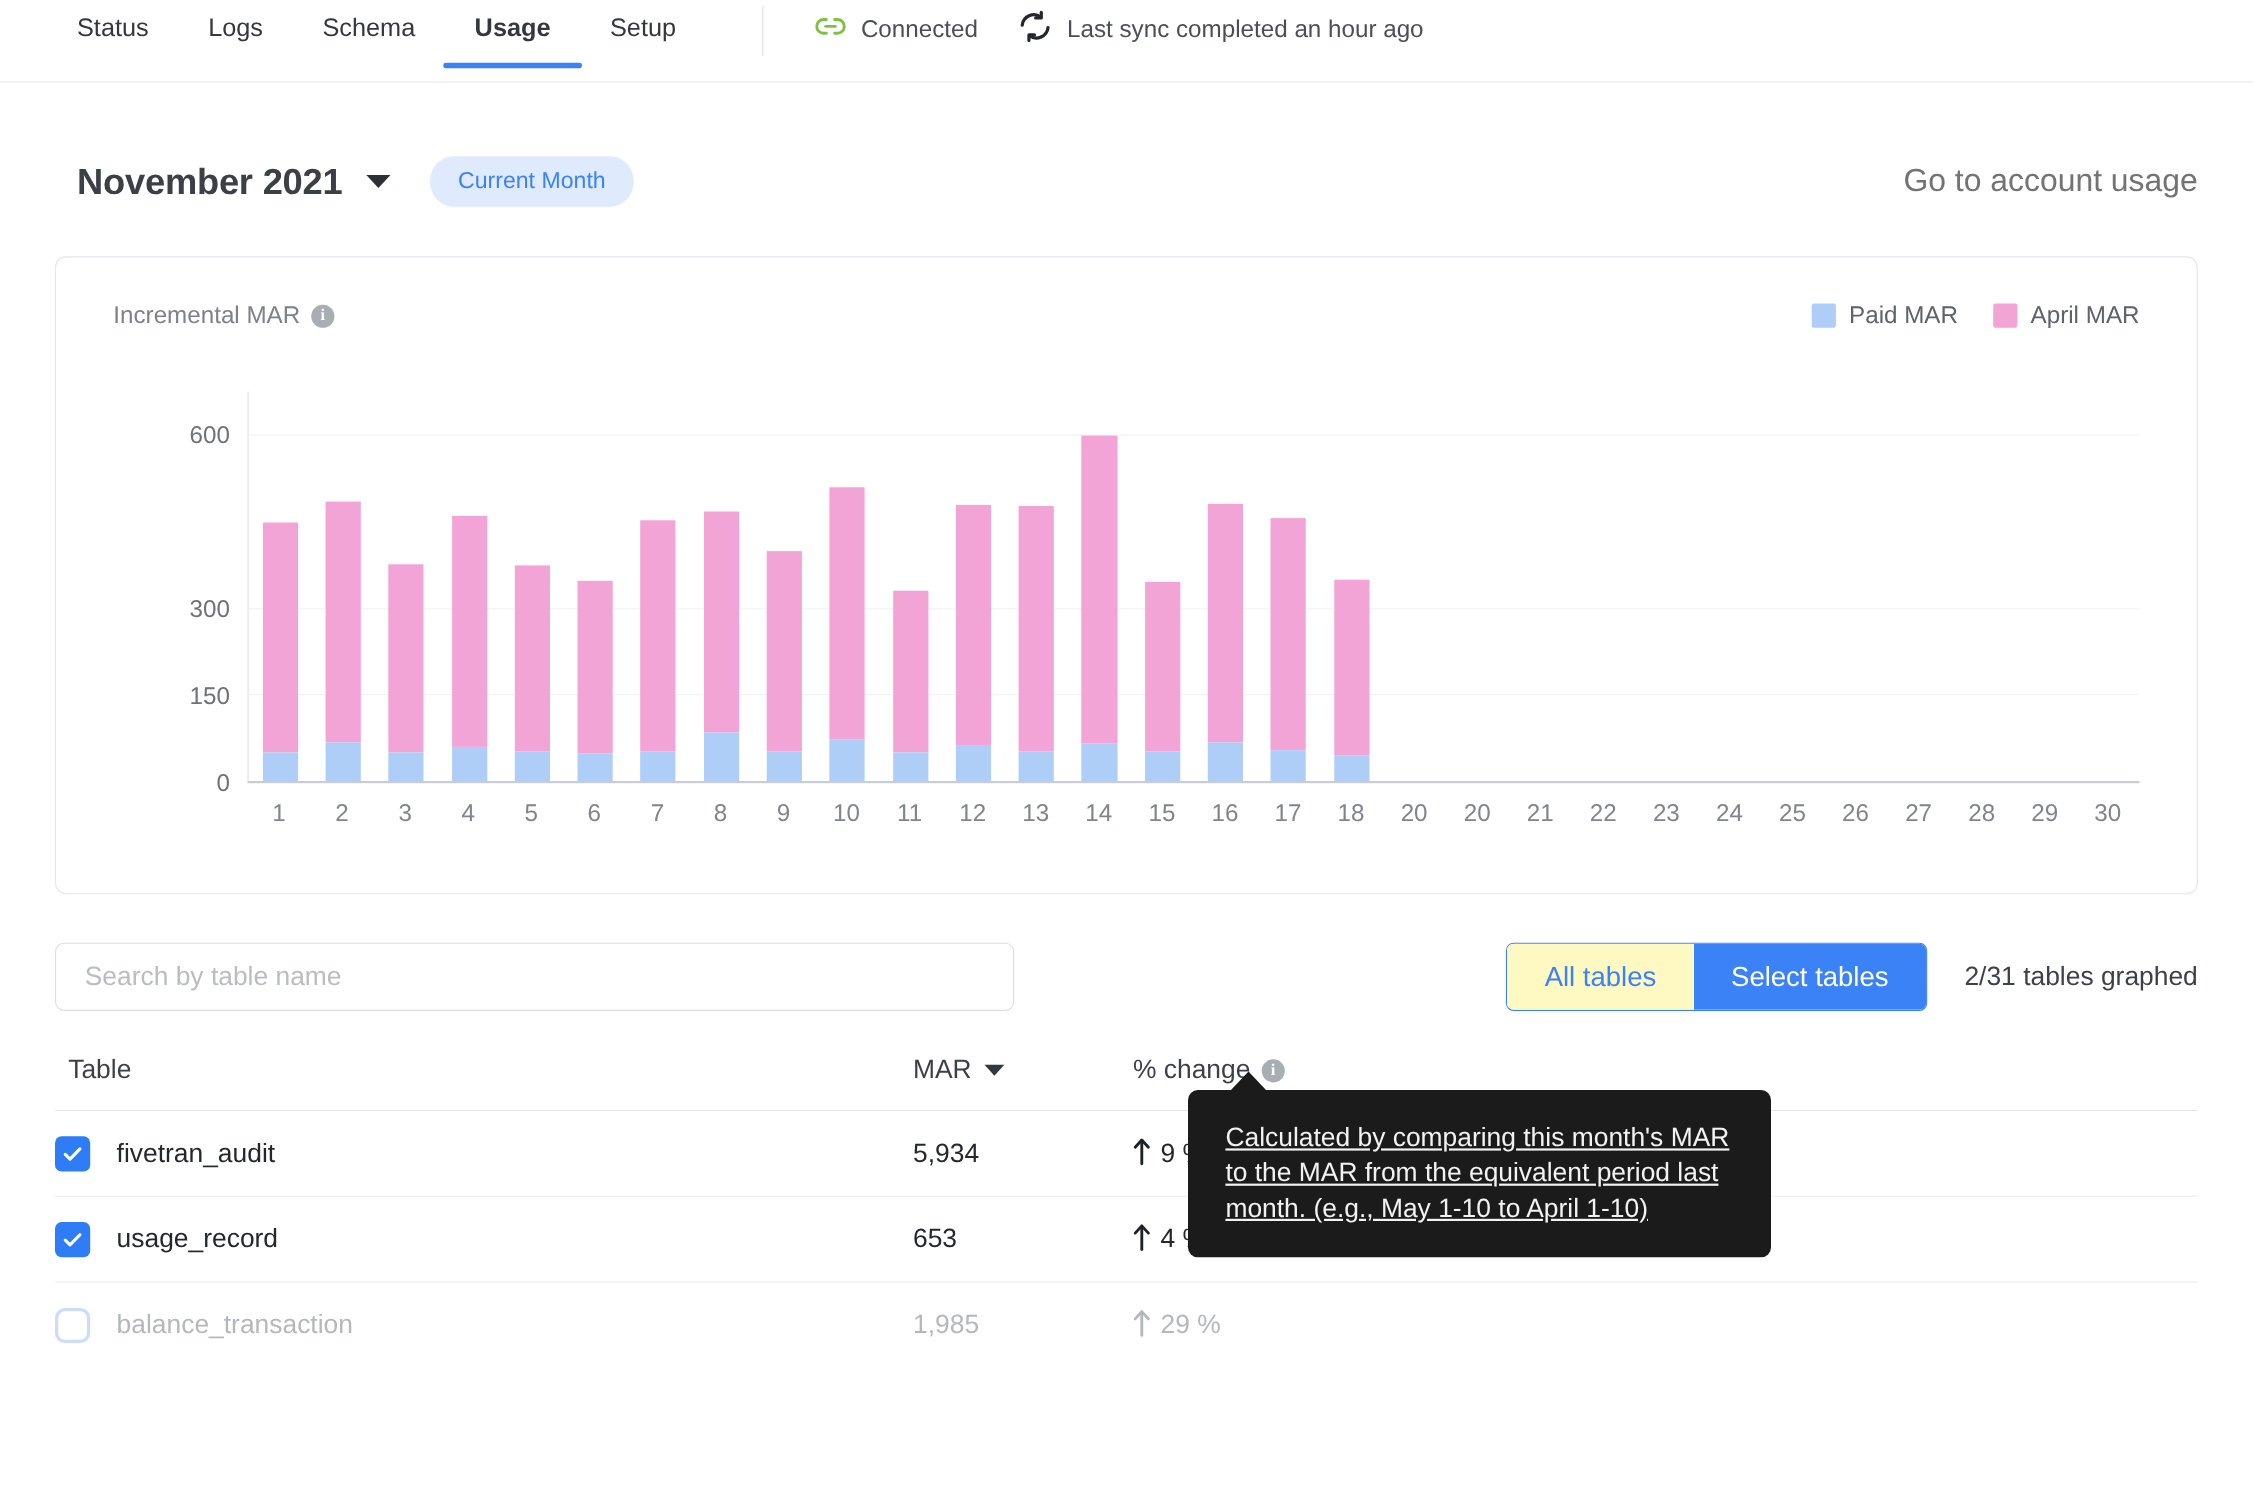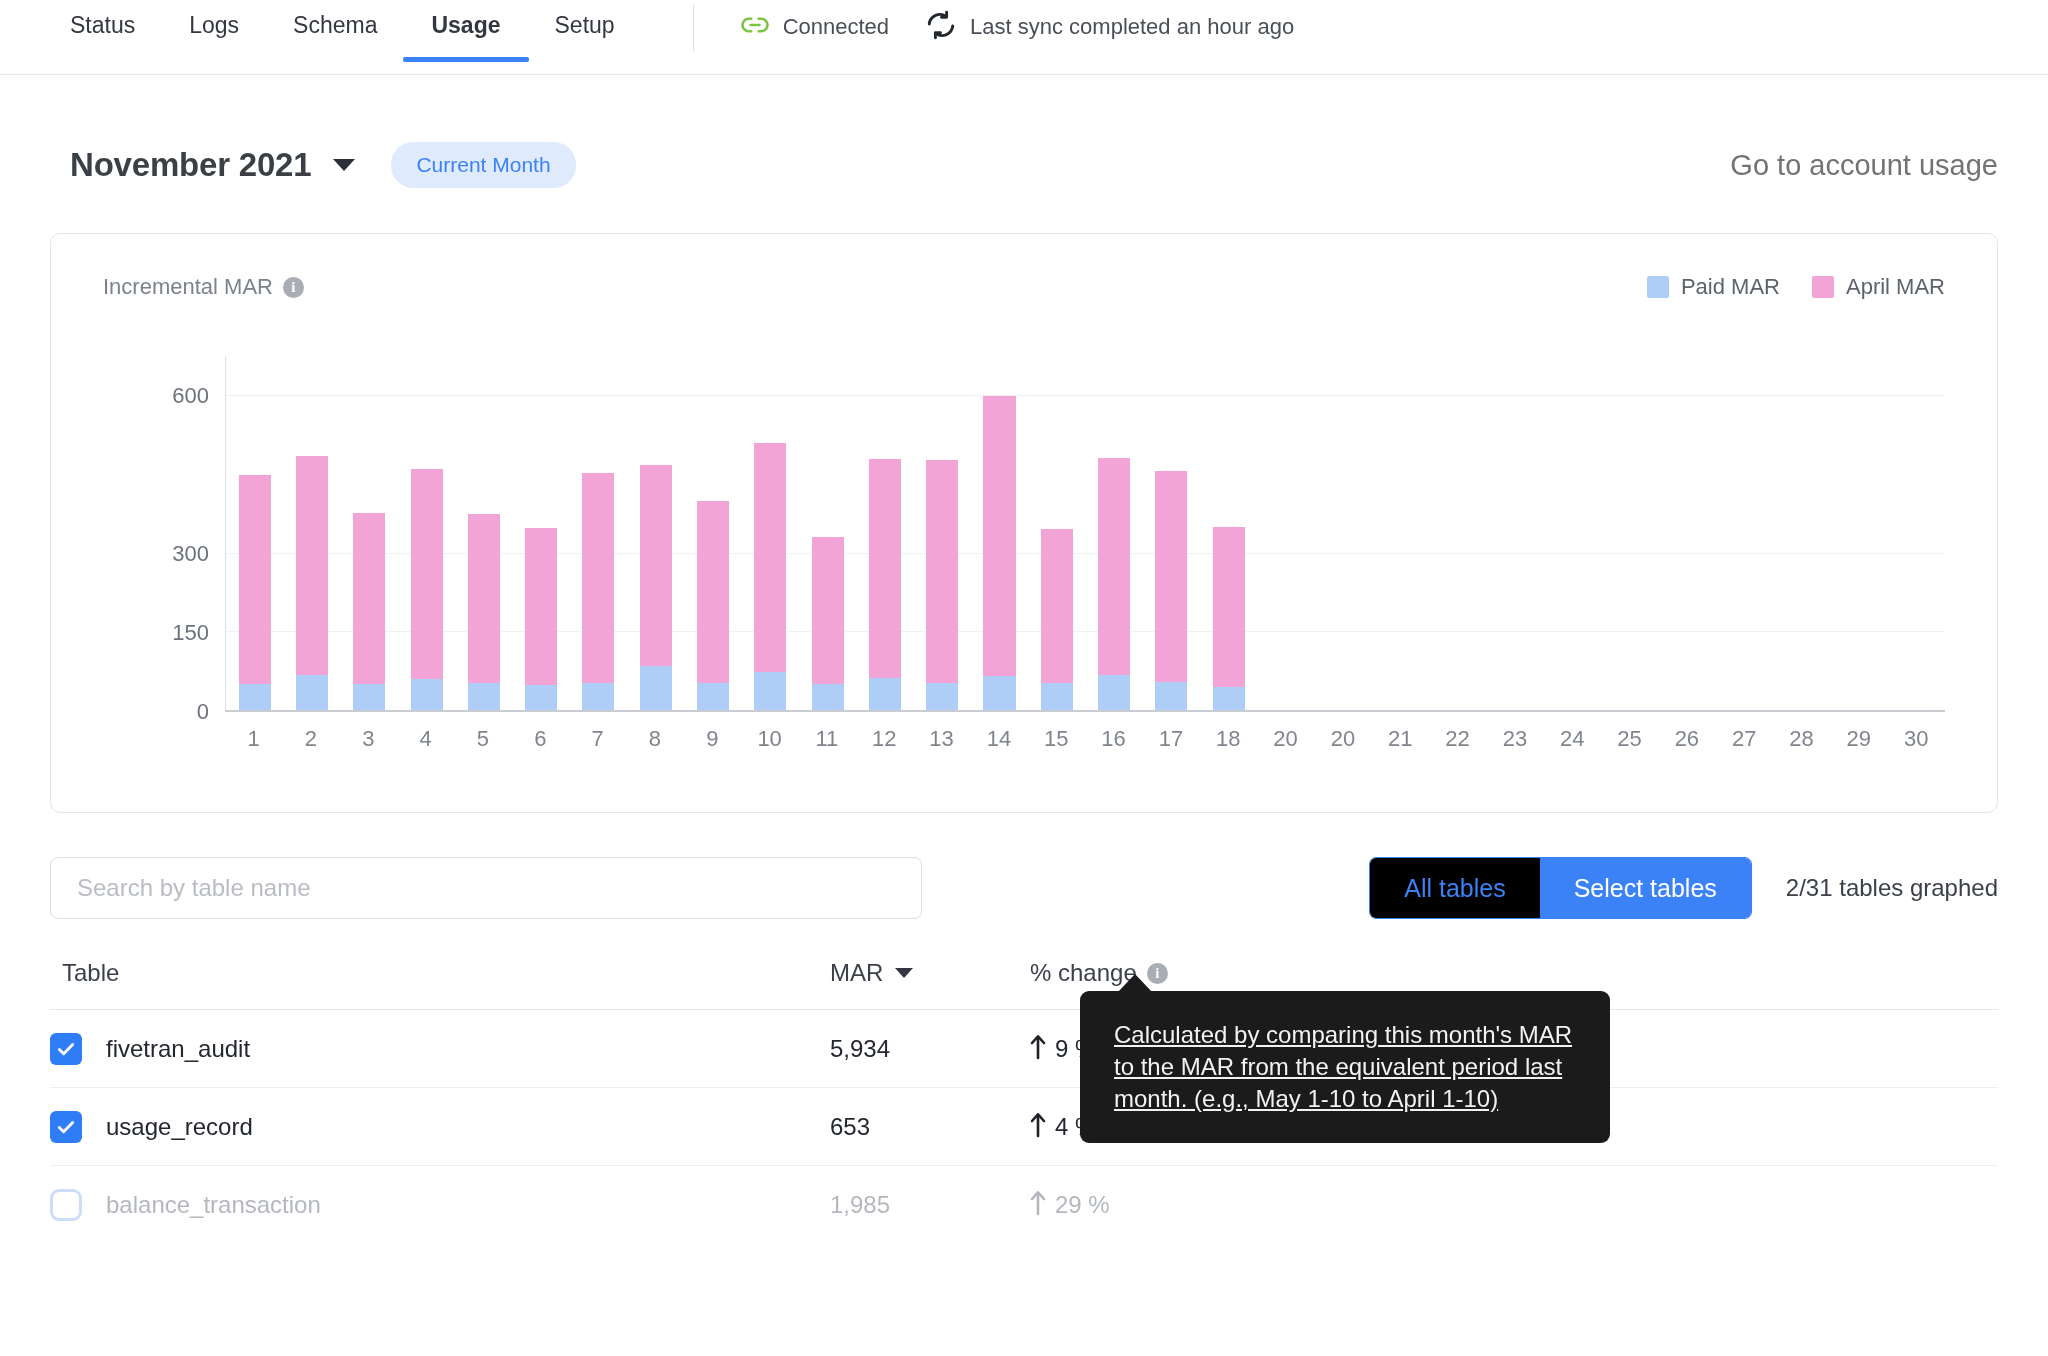--- a/index.html
+++ b/index.html
@@ -245,21 +245,21 @@
     overflow: hidden;
     height: 62px;
   }
   .seg-btn {
     display: flex;
     align-items: center;
     justify-content: center;
     padding: 0 34px;
     font-size: 25px;
     cursor: pointer;
-    background: #000000;
+    background: #fef9c3;
     color: #3b82f6;
     white-space: nowrap;
   }
   .seg-btn.on { background: #3b82f6; color: #fff; }
   .graphed-count {
     margin-left: 34px;
     font-size: 24px;
     color: #3c4149;
     white-space: nowrap;
   }

